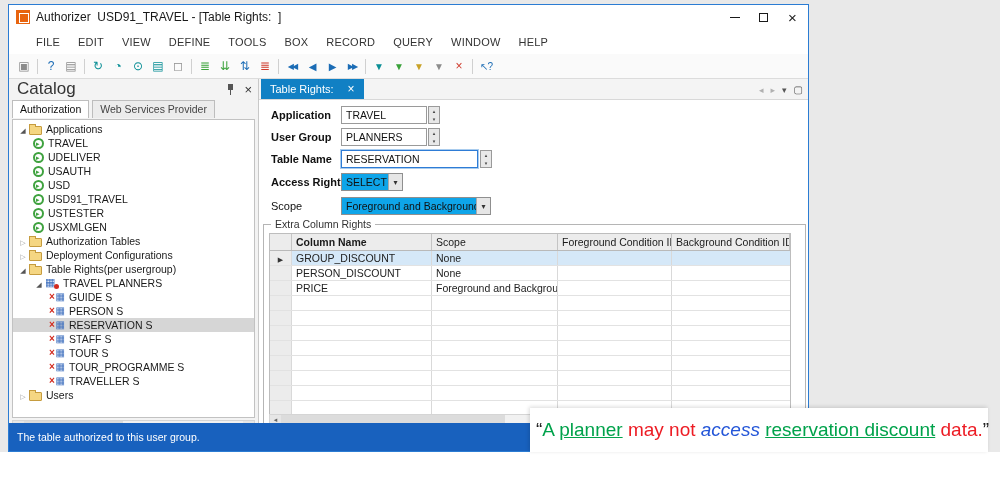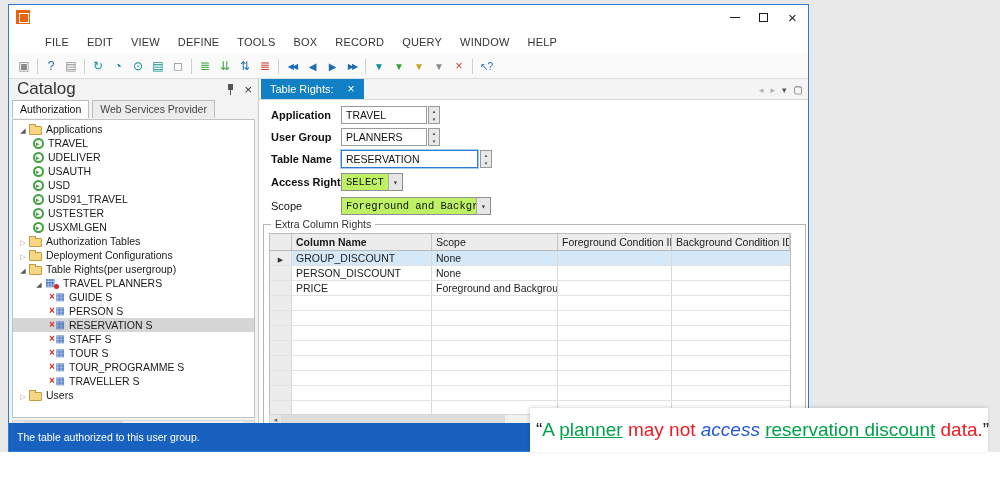--- a/index.html
+++ b/index.html
@@ -13,21 +13,21 @@
   .titlebar { position:relative; height:24px; display:flex; align-items:center; padding-left:7px; background:#fff; }
   .app-icon { width:14px; height:14px; background:var(--title-icon-orange,#E8640F); margin-right:6px; position:relative; flex:none; }
   .app-icon::after { content:""; position:absolute; left:3px; top:3px; width:8px; height:8px; border:1px solid #fff; }
   .title-text { font-size:12px; color:#1a1a1a; white-space:pre; }
   .win-controls { position:absolute; right:1px; top:0; height:24px; display:flex; }
   .win-btn { width:29px; height:24px; display:flex; align-items:center; justify-content:center; color:#1a1a1a; }
   .min-glyph { width:10px; height:1px; background:#1a1a1a; display:block; }
   .max-glyph { width:9px; height:9px; border:1px solid #1a1a1a; display:block; }
   .close-glyph::before { content:"×"; font-size:15px; line-height:15px; }
 
-  .menubar { height:25px; display:flex; align-items:center; padding-left:27px; background:#fff; }
+  .menubar { height:25px; display:flex; align-items:center; padding-left:18px; background:#fff; }
   .menu-item { font-size:11px; color:#333; padding:0 9px; letter-spacing:.2px; }
 
   .toolbar { height:25px; display:flex; align-items:center; padding-left:5px; background:#fafafa; border-bottom:1px solid #dcdcdc; }
   .tbi { width:20px; height:19px; display:flex; align-items:center; justify-content:center; font-size:12px; flex:none; }
   .tb-sep { width:1px; height:15px; background:#d0d0d0; margin:0 3px; flex:none; }
   .c-gray{color:#8c8c8c} .c-teal{color:#0B8F96} .c-blue{color:#1B6CB5} .c-green{color:#3AA23A} .c-red{color:#CF3A2B} .c-gold{color:#C9A227}
   .sm{font-size:8px; letter-spacing:-2px;} .sm2{font-size:10px;} .sm3{font-size:10px; letter-spacing:-1px;}
 
   
   .left-panel { position:absolute; left:0; top:74px; width:250px; bottom:18px; background:#f3f3f3; border-right:1px solid #c8c8c8; }
@@ -84,21 +84,21 @@
 
   .content { position:absolute; left:0; right:0; top:21px; bottom:0; background:#fff; }
   .f-label { position:absolute; font-size:11px; color:#111; white-space:nowrap; }
   .b { font-weight:bold; }
   .tinput { position:absolute; height:18px; border:1px solid #9a9a9a; background:#fff; font-size:10.5px; color:#111; display:flex; align-items:center; padding-left:4px; white-space:nowrap; overflow:hidden; }
   .tinput.focused { border:1px solid #2E7CD6; box-shadow:0 0 0 1px #A9CCEE; }
   .spin { position:absolute; width:12px; height:18px; border:1px solid #9a9a9a; background:#e8e8e8; display:inline-grid; grid-template-rows:1fr 1fr; justify-items:center; align-items:center; }
   .spin::before { content:"▴"; font-size:5px; line-height:5px; color:#444; }
   .spin::after { content:"▾"; font-size:5px; line-height:5px; color:#444; }
   .spin.small { height:15px; width:11px; }
-  .combo { position:absolute; height:18px; border:1px solid #8f8f8f; background:#bef264; display:flex; align-items:center;font-family:Liberation Mono, monospace; }
+  .combo { position:absolute; height:18px; border:1px solid #8f8f8f; background:#0ea5e9; display:flex; align-items:center; }
   .combo-val { flex:1; padding-left:4px; font-size:10.5px; color:#111; white-space:nowrap; overflow:hidden; }
   .combo-arrow { width:14px; align-self:stretch; background:#e6e6e6; border-left:1px solid #ababab; display:flex; align-items:center; justify-content:center; flex:none; }
   .combo-arrow::before { content:"▾"; font-size:8px; color:#333; }
 
   .fieldset { position:absolute; border:1px solid #b5b5b5; background:#fff; }
   .legend { position:absolute; top:-7px; left:7px; background:#fff; padding:0 4px; font-size:10.5px; color:#333; white-space:nowrap; }
   .fs-condition { left:239px; top:3px; width:122px; height:48px; }
   .fs-extra { left:4px; top:124px; width:543px; height:206px; }
 
   .cond-label { position:absolute; font-size:10.5px; color:#222; }
@@ -135,20 +135,21 @@
 </head>
 <body>
 
 <div class="screen">
   <div class="bottom-strip"></div>
 
   <div class="window">
 
     <div class="titlebar">
       <span class="app-icon"></span>
+      <span class="title-text">Authorizer  USD91_TRAVEL - [Table Rights:  ]</span>
       <div class="win-controls">
         <span class="win-btn">
             <span class="min-glyph"></span>
           </span>
         <span class="win-btn">
             <span class="max-glyph"></span>
           </span>
         <span class="win-btn close-glyph"></span>
       </div>
     </div>

